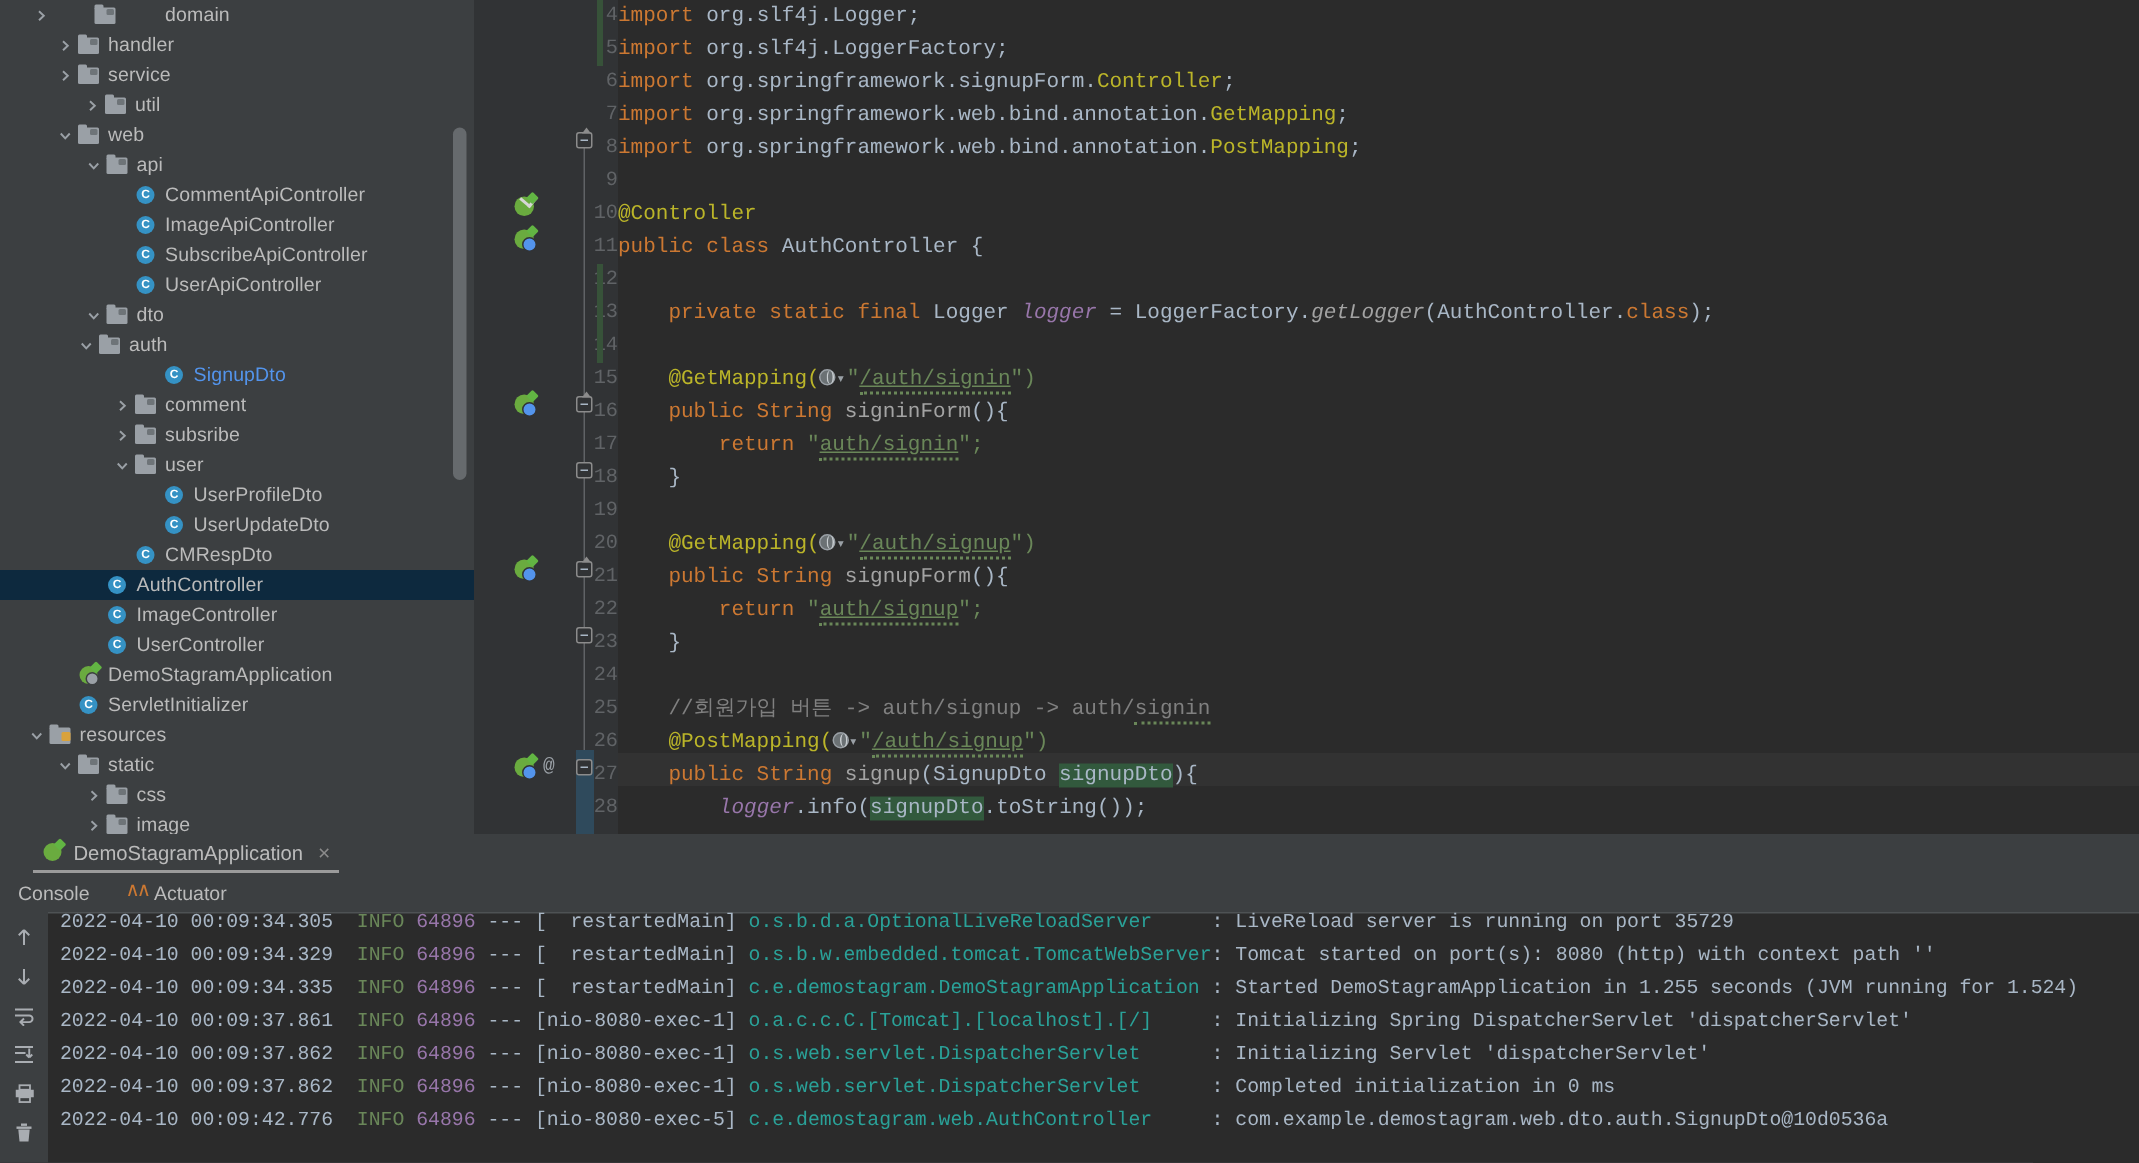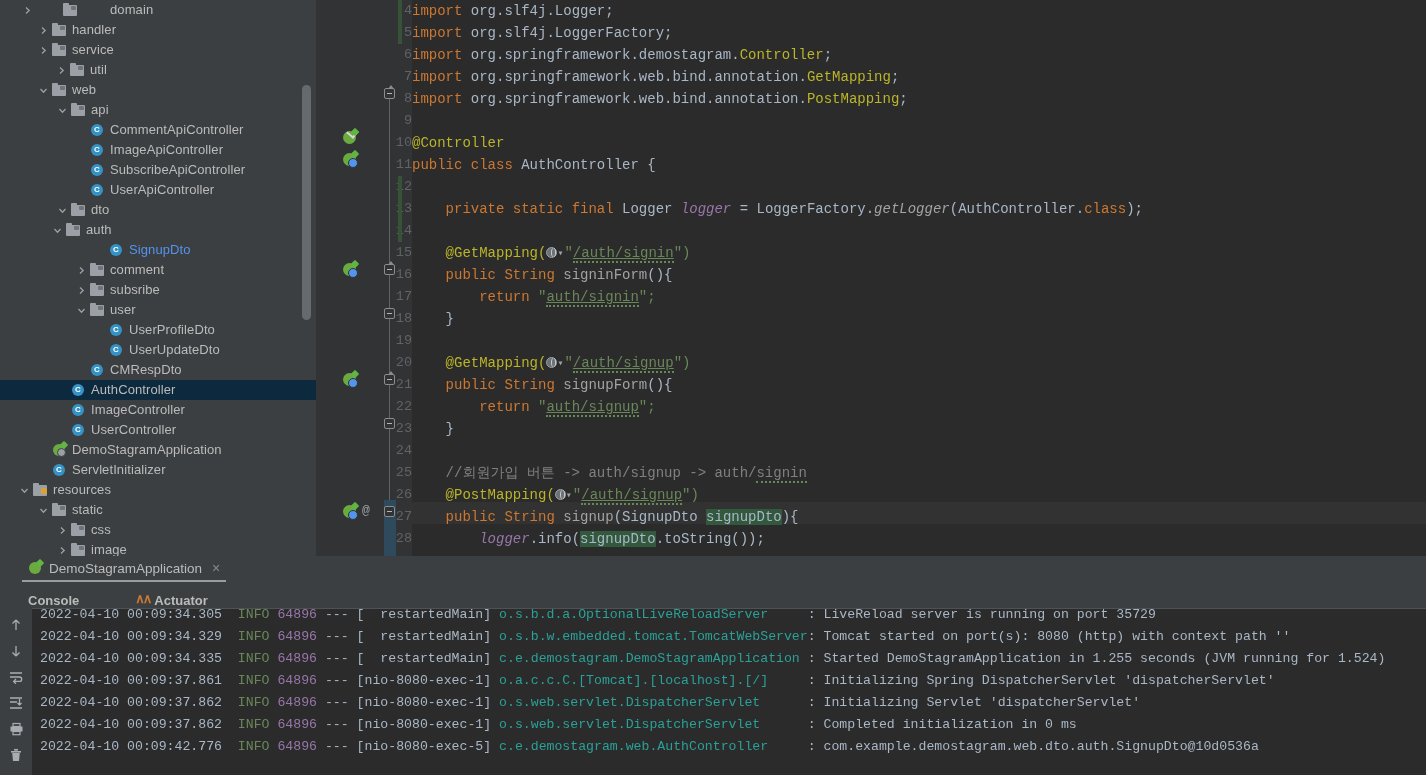--- a/index.html
+++ b/index.html
@@ -187,21 +187,21 @@
   }
   .run-tab-ico{ position:relative; width:15px; height:15px; }
   .run-tab-ico .spring{ left:1px; top:1px; width:12px; height:12px; }
   .run-tab-label{ font-size:13.5px; color:#bbbbbb; }
   .run-tab-close{ font-size:14px; color:#8b8b8b; margin-left:4px; }
 
   .sub-tabs{
     position:absolute; left:0; top:26px; width:1426px; height:26px;
     background:#3c3f41; display:flex; align-items:center;
   }
-  .sub-tab{ display:flex; align-items:flex-end; gap:5px; padding:0 28px; height:26px;font-weight:bold; }
+  .sub-tab{ display:flex; align-items:center; gap:5px; padding:0 12px; height:26px; }
   .sub-tab span.lbl{ font-size:13px; color:#bbbbbb; }
   .act-ico{ position:relative; width:14px; height:13px; }
   .act-ico:before{
     content:"\2227\2227"; position:absolute; left:0; top:-4px; font-size:13px;
     color:#cc7832; letter-spacing:-2px;
   }
 
   .console-toolbar{
     position:absolute; left:0; top:52px; width:32px; height:167px;
     background:#3c3f41; padding-top:4px;
@@ -550,21 +550,21 @@
       <div class="g-spring bean" style="left:27px; top:505px;"></div>
       <div class="g-at" style="left:46px; top:503px;">@</div>
       <div class="bulb" style="left:101px; top:504px;"></div>
     </div>
 
     <div class="code-area">
       <div class="cur-line" style="top:502px;left:0;"></div>
       <div id="code-lines">
           <div class="code-line" style="top: 0px; left: 0px;"><span class="kw">import </span><span class="plain">org.slf4j.Logger;</span></div>
           <div class="code-line" style="top: 22px; left: 0px;"><span class="kw">import </span><span class="plain">org.slf4j.LoggerFactory;</span></div>
-          <div class="code-line" style="top: 44px; left: 0px;"><span class="kw">import </span><span class="plain">org.springframework.demostagram.</span><span class="ann">Controller</span><span class="plain">;</span></div>
+          <div class="code-line" style="top: 44px; left: 0px;"><span class="kw">import </span><span class="plain">org.springframework.signupForm.</span><span class="ann">Controller</span><span class="plain">;</span></div>
           <div class="code-line" style="top: 66px; left: 0px;"><span class="kw">import </span><span class="plain">org.springframework.web.bind.annotation.</span><span class="ann">GetMapping</span><span class="plain">;</span></div>
           <div class="code-line" style="top: 88px; left: 0px;"><span class="kw">import </span><span class="plain">org.springframework.web.bind.annotation.</span><span class="ann">PostMapping</span><span class="plain">;</span></div>
           <div class="code-line" style="top: 110px; left: 0px;"></div>
           <div class="code-line" style="top: 132px; left: 0px;"><span class="ann">@Controller</span></div>
           <div class="code-line" style="top: 154px; left: 0px;"><span class="kw">public class </span><span class="plain">AuthController</span><span class="plain"> {</span></div>
           <div class="code-line" style="top: 176px; left: 0px;"></div>
           <div class="code-line" style="top: 198px; left: 0px;"><span class="kw">    private static final </span><span class="plain">Logger </span><span class="fld">logger</span><span class="plain"> = LoggerFactory.</span><span class="meth" style="font-style:italic">getLogger</span><span class="plain">(AuthController.</span><span class="kw">class</span><span class="plain">);</span></div>
           <div class="code-line" style="top: 220px; left: 0px;"></div>
           <div class="code-line" style="top: 242px; left: 0px;"><span class="ann">    @GetMapping(</span><span class="globe"></span><span class="chev">▾</span><span class="str">"</span><span class="str ul-green squiggle">/auth/signin</span><span class="str">")</span></div>
           <div class="code-line" style="top: 264px; left: 0px;"><span class="kw">    public String </span><span class="meth">signinForm</span><span class="plain">(){</span></div>

